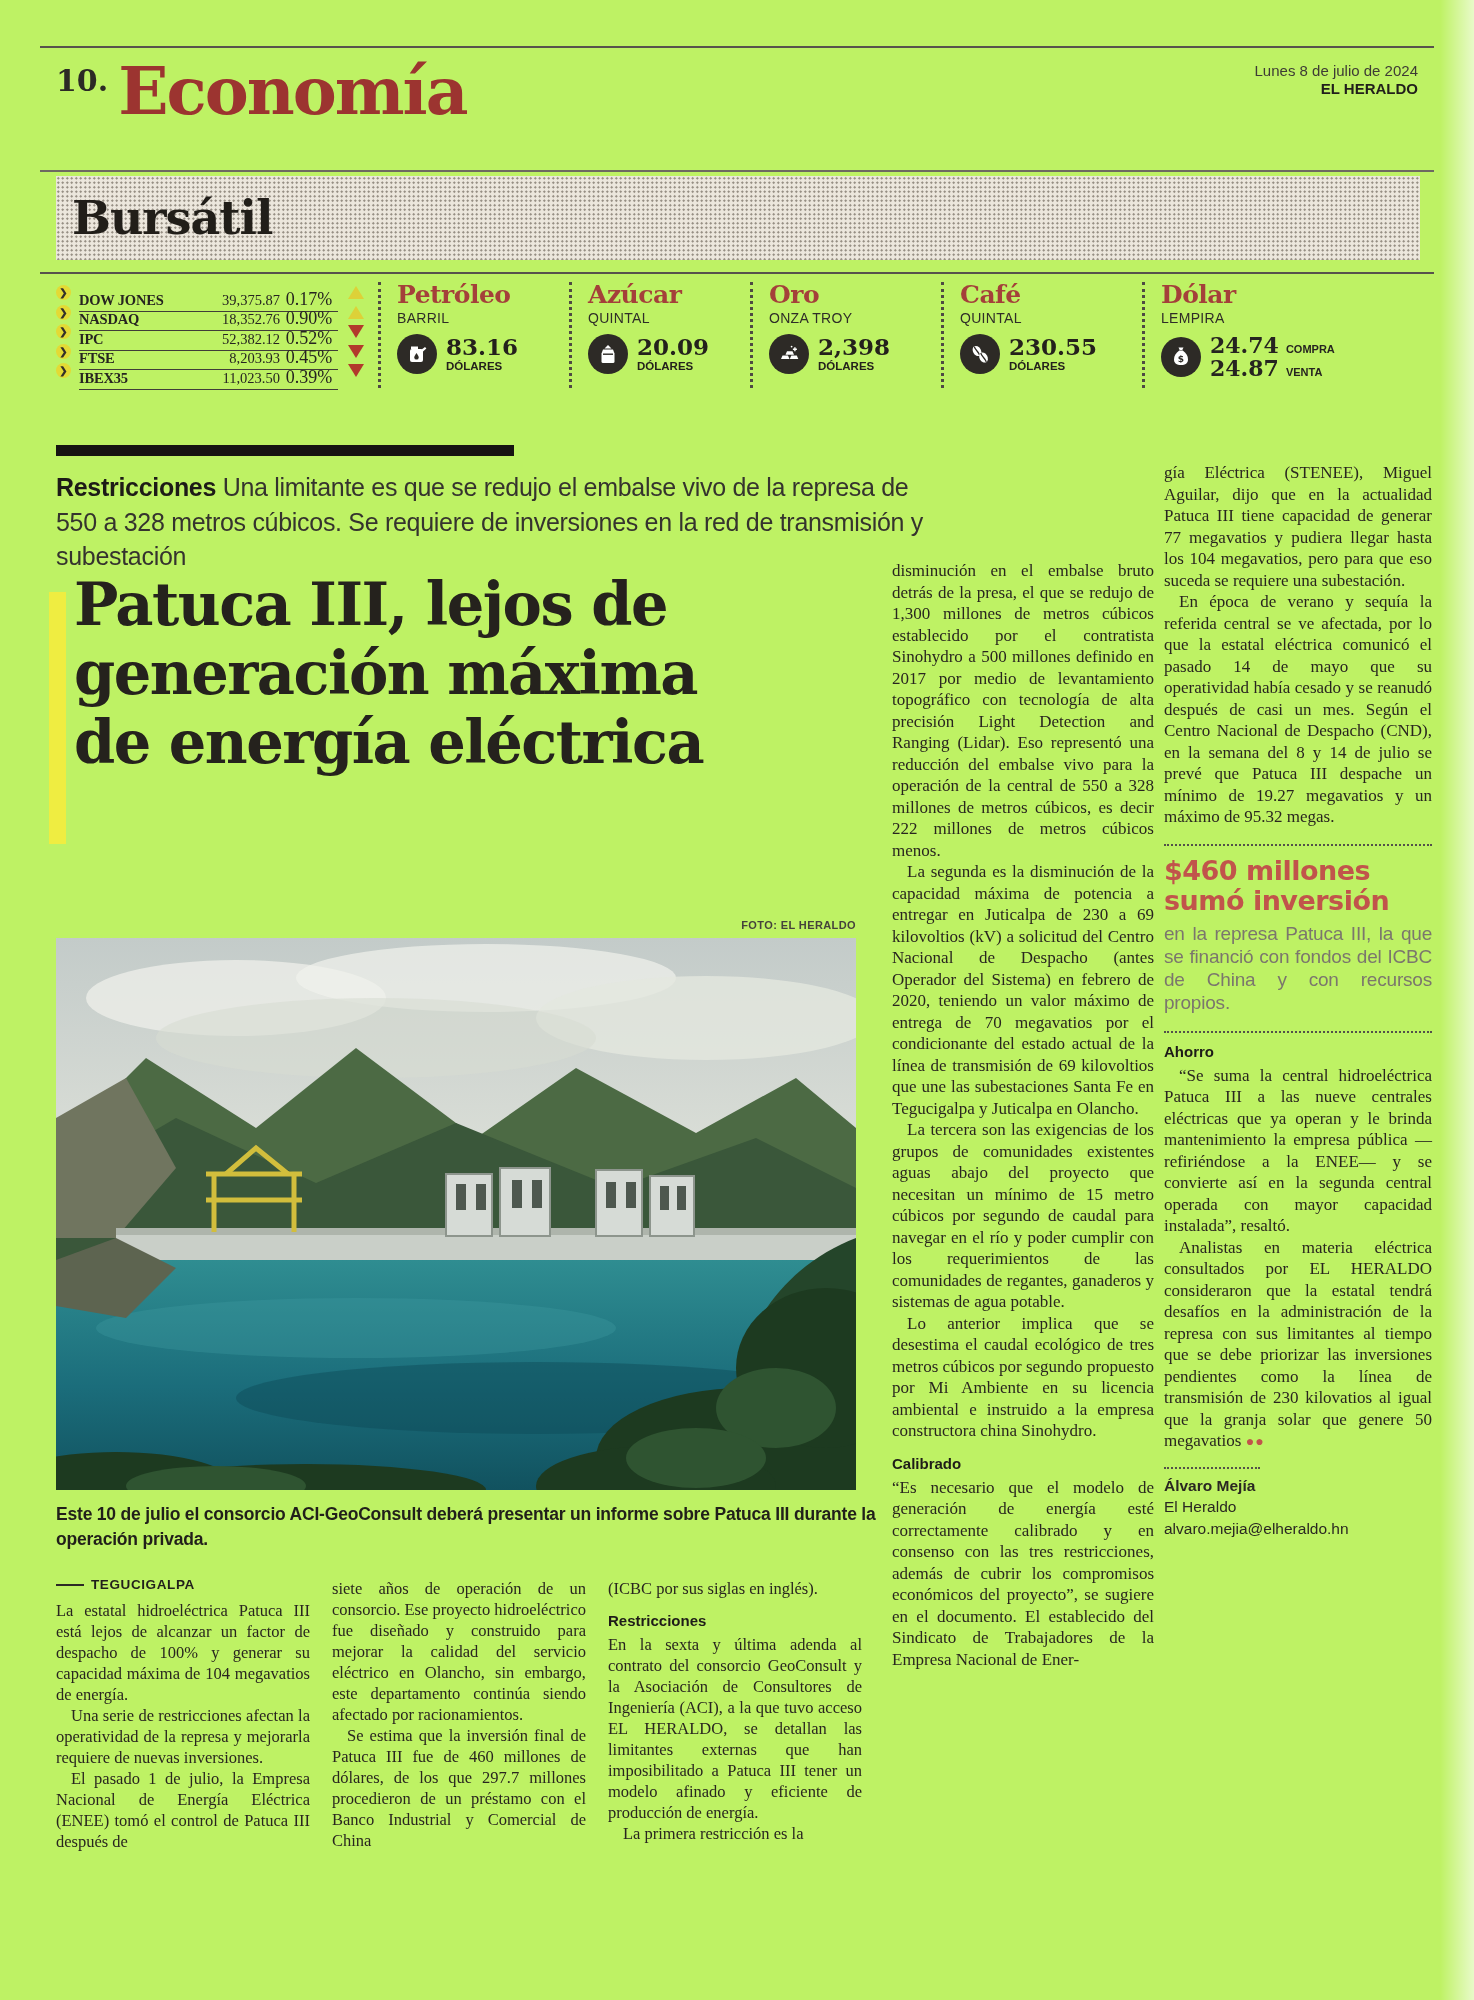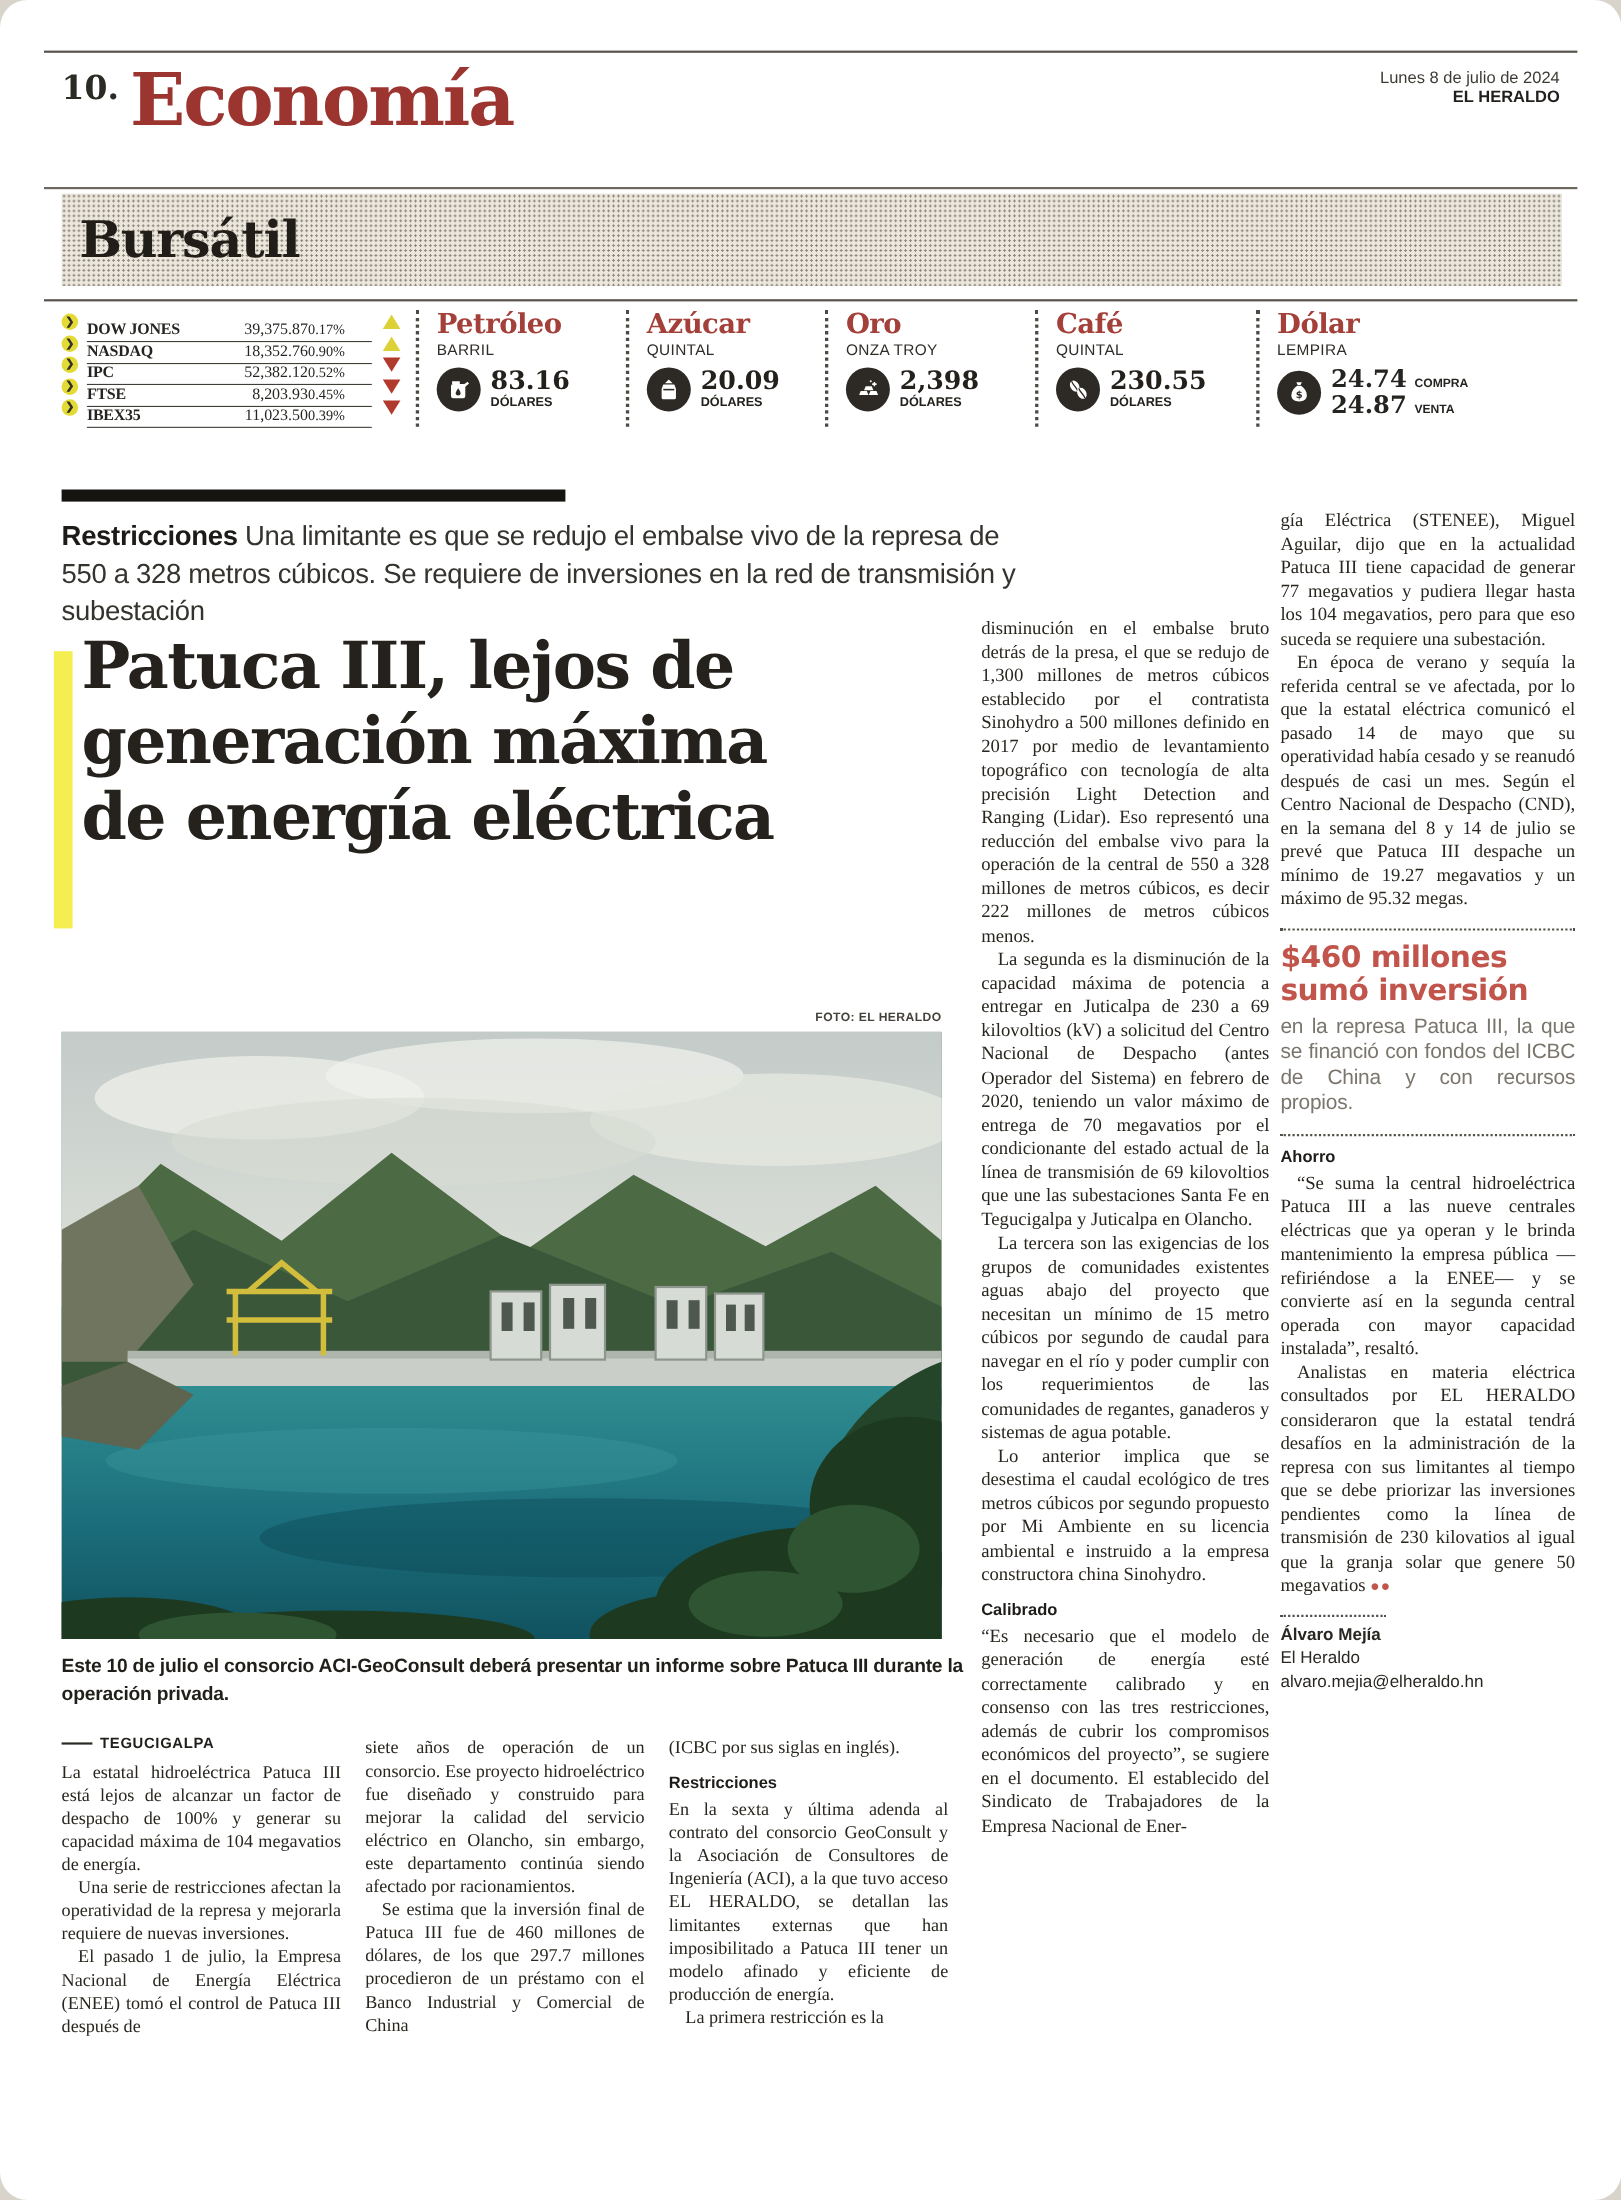--- a/index.html
+++ b/index.html
@@ -1,21 +1,20 @@
 <!DOCTYPE html>
 <html lang="es"><head>
 <meta charset="utf-8">
 <title>EL HERALDO — Economía</title>
 <style>
   html,body{margin:0;padding:0;background:#d9d4cb;}
   .page{
     position:relative; width:1474px; height:2000px; margin:0 auto;
-    background:#ffffff; overflow:hidden; color:#262420;
+    background:#bef264; overflow:hidden; color:#262420;
     font-family:"Liberation Serif","DejaVu Serif",serif;
-    border-radius:25px;
   }
   .page::after{content:""; position:absolute; top:0; right:0; width:34px; height:100%;
     background:linear-gradient(to right, rgba(255,255,255,0), rgba(255,255,255,.65)); pointer-events:none;}
   .rule{position:absolute; left:40px; right:40px; height:2px; background:#57534c;}
   .rule.thin{height:1.5px; background:#6d6961;}
 
   
   .hdr{position:absolute; top:58px; left:56px; right:56px; display:flex; align-items:flex-start;}
   .pagenum{font:bold 30px/1 "DejaVu Serif",serif; color:#2c2a25; margin-top:8px;}
   .section-title{font:bold 66px/1 "DejaVu Serif",serif; color:#9c3430; letter-spacing:-2px; margin-left:10px;}
@@ -39,21 +38,21 @@
   .strip-rule{top:272px;}
   .strip{position:absolute; top:282px; left:56px; right:54px; height:106px; display:flex; align-items:stretch;}
   .indices{width:308px; padding-top:2px;}
   .idx-row{display:flex; align-items:center; height:17px; margin-bottom:2.6px;}
   .bullet{width:15px; height:15px; border-radius:50%; background:#e3da35; color:#33302a;
     font:bold 10px/15px "Liberation Sans",sans-serif; text-align:center; flex:0 0 15px;}
   .idx-core{flex:1; display:flex; align-items:baseline; border-bottom:1.6px solid #413e38;
     margin-left:8px; padding-bottom:1px; font-family:Liberation Serif, serif;}
   .idx-name{font-weight:bold; font-size:14.5px; letter-spacing:-.2px;}
   .idx-val{margin-left:auto; font-size:14.5px;margin-top:18px;}
-  .idx-chg{width:58px; text-align:left; font-size:13px;}
+  .idx-chg{width:58px; text-align:center; font-size:18px;}
   .arr{width:0; height:0; border-left:8px solid transparent; border-right:8px solid transparent; margin-left:10px;}
   .arr.up{border-bottom:13px solid #ddd138;}
   .arr.down{border-top:13px solid #b23a2c;}
 
   .commodity{border-left:3px dotted #4e4a43; margin-left:14px; padding-left:16px;}
   .c-name{font:bold 25px/1.05 "DejaVu Serif",serif; color:#a4403a; letter-spacing:-.5px;}
   .c-unit{font:14px/1.2 "Liberation Sans",sans-serif; color:#2f2d28; margin-top:2px; letter-spacing:.3px;}
   .c-row{display:flex; align-items:center; margin-top:7px;}
   .c-icon{width:40px; height:40px; border-radius:50%; background:#2d2a26; flex:0 0 40px;
     display:flex; align-items:center; justify-content:center;}

